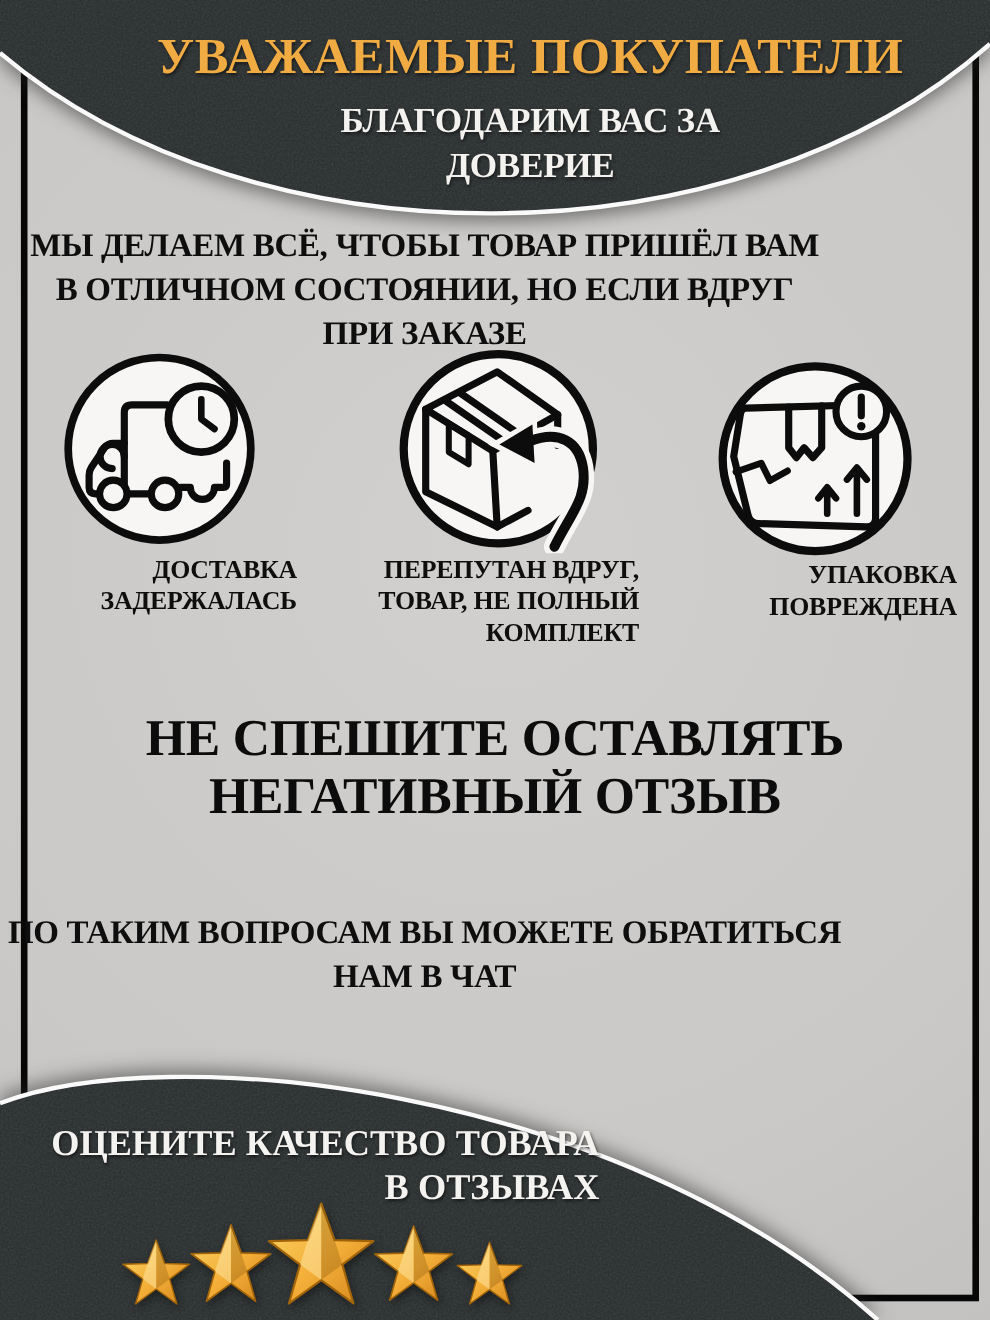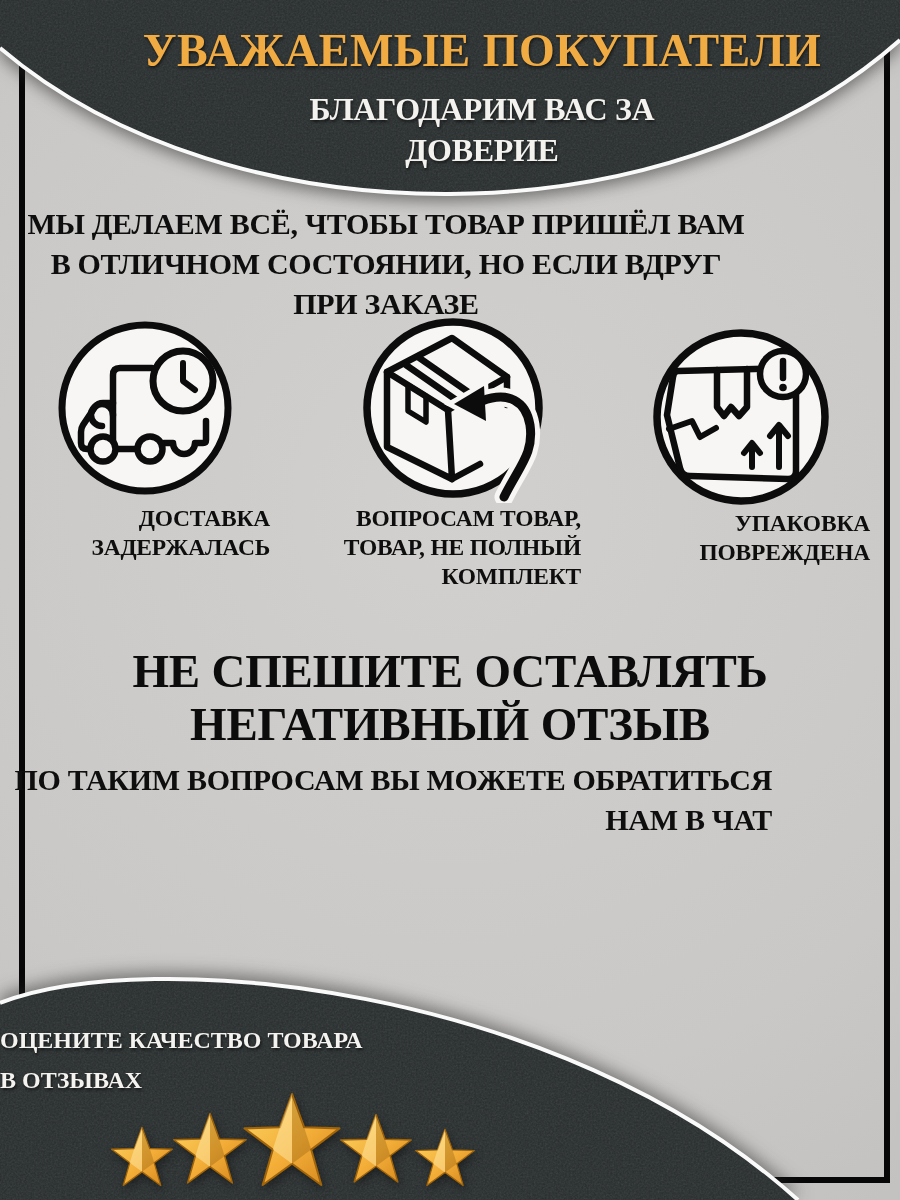--- a/index.html
+++ b/index.html
@@ -10,28 +10,28 @@
     border:6px solid #070707;box-sizing:border-box;}
   .hdr-svg{position:absolute;left:0;top:0;filter:drop-shadow(0 5px 8px rgba(35,35,35,.55));}
   .ftr-svg{position:absolute;left:0;top:955px;filter:drop-shadow(0 -5px 8px rgba(35,35,35,.5));}
   .header-text{position:absolute;left:0;top:0;width:900px;text-align:center;color:#f3f2ee;
     text-shadow:1px 2px 3px rgba(0,0,0,.55);margin-left:32px;}
   .hdr-title{margin-top:26px;font-size:46px;letter-spacing:.5px;color:#f0ab43;line-height:1.1;}
   .hdr-sub{margin-top:12px;font-size:32px;line-height:41px;letter-spacing:-.3px;}
   .para{position:absolute;width:772px;left:0;text-align:center;color:#0e0e0e;
     font-size:30px;line-height:40px;letter-spacing:-.3px;}
   .intro{top:204px;}
-  .support{top:760px;text-align:right;}
+  .support{top:828px;}
   .warning{position:absolute;width:900px;left:0;top:645px;text-align:center;color:#0c0c0c;
     font-size:47px;line-height:53px;letter-spacing:-.2px;}
   .icon-svg{position:absolute;}
   .icon-label{position:absolute;width:250px;text-align:right;color:#0e0e0e;
     font-size:23.5px;line-height:29px;letter-spacing:-.2px;}
-  .footer-text{position:absolute;left:0;top:1020px;width:545px;text-align:left;color:#f4f3f0;
-    font-size:24px;line-height:40px;text-shadow:1px 2px 3px rgba(0,0,0,.6);}
+  .footer-text{position:absolute;left:0;top:1020px;width:545px;text-align:right;color:#f4f3f0;
+    font-size:33px;line-height:40px;text-shadow:1px 2px 3px rgba(0,0,0,.6);}
   .star{position:absolute;filter:drop-shadow(2px 4px 4px rgba(0,0,0,.38));}
   .ink{stroke:#0c0c0c;fill:none;stroke-linecap:round;stroke-linejoin:round;}
 </style>
 </head>
 <body>
 
 <div class="canvas">
 
   <svg width="0" height="0" style="position:absolute">
     <defs>
@@ -109,21 +109,21 @@
       <path d="M50,72 L50,98 L68,109 L68,83 Z" stroke-width="5.5"></path>
     </g>
     <g>
       <path d="M146,184 C162,152 176,140 172,112 C168,88 150,78 124,88" stroke="#f7f6f4" stroke-width="19" fill="none" stroke-linecap="round"></path>
       <polygon points="130,66 86,91 132,116" fill="#f7f6f4"></polygon>
       <path d="M146,184 C162,152 176,140 172,112 C168,88 150,78 124,88" stroke="#0c0c0c" stroke-width="9" fill="none" stroke-linecap="round"></path>
       <polygon points="126,73 96,91 128,108" fill="#0c0c0c"></polygon>
     </g>
   </svg>
   <div class="icon-label" style="left:331px;top:504px">
-    <div>ВОПРОСАМ ТОВАР,</div>
+    <div>ПЕРЕПУТАН ВДРУГ,</div>
     <div>ТОВАР, НЕ ПОЛНЫЙ</div>
     <div>КОМПЛЕКТ</div>
   </div>
 
   <svg class="icon-svg" style="left:650px;top:325px" width="184" height="184" viewBox="0 0 184 184">
     <circle cx="91" cy="92" r="84" fill="#f7f6f4" stroke="#0c0c0c" stroke-width="7.5"></circle>
     <g class="ink" stroke-width="6.5">
       <path d="M28,46 L138,43 Q146,43 146,51 L146,146 Q146,154 138,154 L40,151 Q32,151 30,143 L17,90 L23,52 Q24,46 28,46 Z"></path>
       <path d="M67,45 V82 L74,91 L81,82 L89,91 L97,82 V44"></path>
       <path d="M19,104 L42,96 L50,112 L66,103" stroke-width="6"></path>

